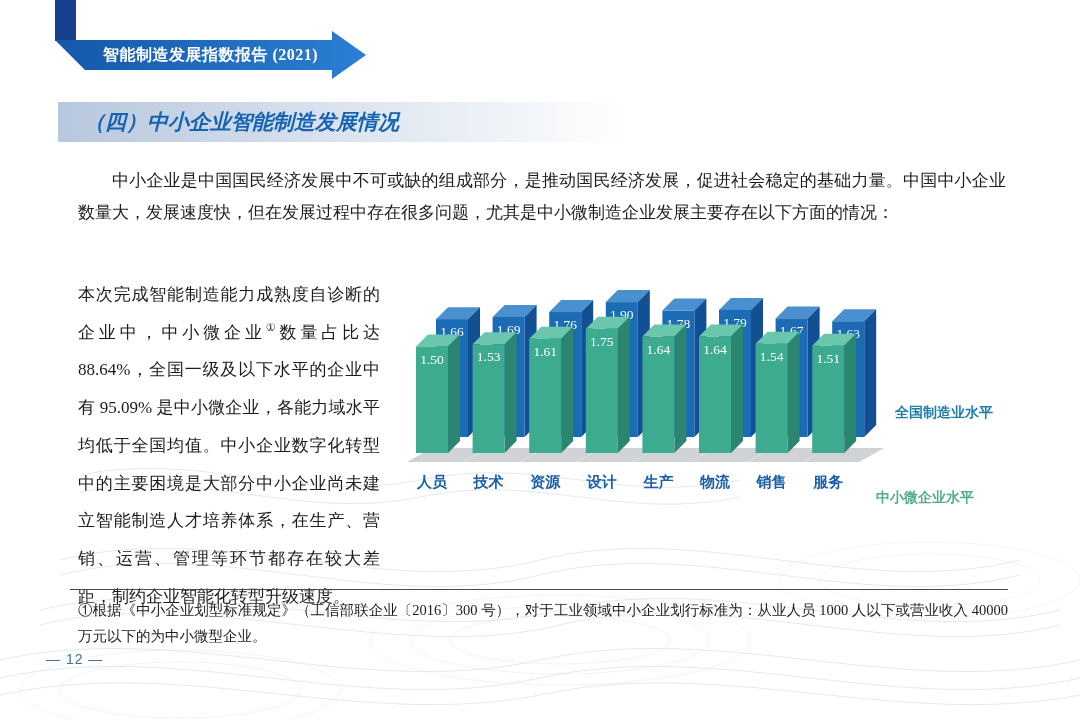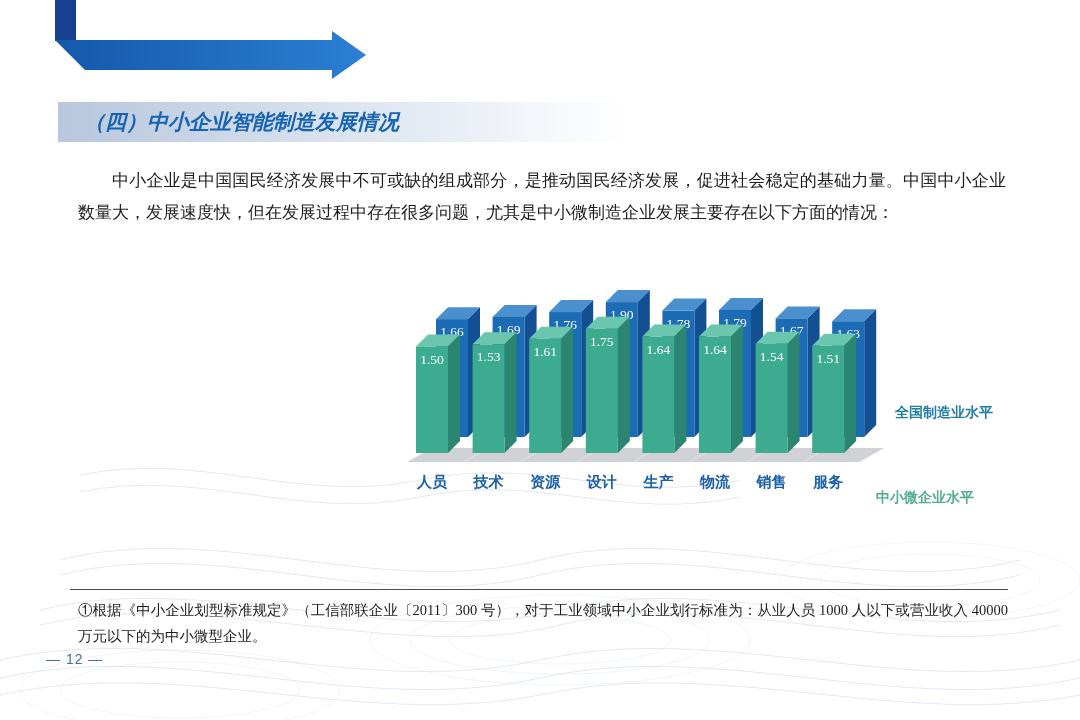--- a/index.html
+++ b/index.html
@@ -116,28 +116,32 @@
   <svg class="banner-svg" viewBox="0 0 400 90">
     <defs>
       <linearGradient id="bannerGrad" x1="0" y1="0" x2="1" y2="0">
         <stop offset="0" stop-color="#1458aa"></stop>
         <stop offset="1" stop-color="#2b7fd4"></stop>
       </linearGradient>
     </defs>
     <rect x="55" y="0" width="21" height="41" fill="#17418e"></rect>
     <polygon points="55,40 332,40 332,31 366,55 332,79 332,70 85,70" fill="url(#bannerGrad)"></polygon>
   </svg>
+  <div class="banner-title">智能制造发展指数报告 (2021)</div>
 
   <div class="section-heading">
     <span>（四）中小企业智能制造发展情况</span>
   </div>
 
   <p class="intro">中小企业是中国国民经济发展中不可或缺的组成部分，是推动国民经济发展，促进社会稳定的基础力量。中国中小企业数量大，发展速度快，但在发展过程中存在很多问题，尤其是中小微制造企业发展主要存在以下方面的情况：</p>
 
 
+  <div class="left-col">
+    <span class="para-indent">本次完成智能制造能力成熟度自诊断的企业中，中小微企业</span><sup>①</sup><span>数量占比达 88.64%，全国一级及以下水平的企业中有 95.09% 是中小微企业，各能力域水平均低于全国均值。中小企业数字化转型中的主要困境是大部分中小企业尚未建立智能制造人才培养体系，在生产、营销、运营、管理等环节都存在较大差距，制约企业智能化转型升级速度。</span>
+  </div>
 
   <svg id="chart-svg" class="chart-svg" viewBox="0 0 625 235">
       <polygon points="12,182 68,182 93,168 37,168" fill="#a9adb2" opacity="0.55"></polygon>
       <g>
         <polygon points="41,39.14 53,27.14 85,27.14 73,39.14" fill="#4a90cf"></polygon>
         <polygon points="73,39.14 85,27.14 85,145 73,157" fill="#134f93"></polygon>
         <rect x="41" y="39.14" width="32" height="117.86" fill="#1b6bb5"></rect>
         <text x="57" y="56.14" text-anchor="middle" class="val-label">1.66</text>
       </g>
       <g>
@@ -244,17 +248,17 @@
         <rect x="417.2" y="65.79" width="32" height="107.21" fill="#3dab90"></rect>
         <text x="433.2" y="82.79" text-anchor="middle" class="val-label">1.51</text>
       </g>
       <text x="433.2" y="207" text-anchor="middle" class="cat-label">服务</text>
     </svg>
   <div class="legend-item legend-national">全国制造业水平</div>
   <div class="legend-item legend-sme">中小微企业水平</div>
 
 
   <div class="divider"></div>
-  <p class="footnote">①根据《中小企业划型标准规定》（工信部联企业〔2011〕300 号），对于工业领域中小企业划行标准为：从业人员 1000 人以下或营业收入 40000 万元以下的为中小微型企业。</p>
+  <p class="footnote">①根据《中小企业划型标准规定》（工信部联企业〔2016〕300 号），对于工业领域中小企业划行标准为：从业人员 1000 人以下或营业收入 40000 万元以下的为中小微型企业。</p>
 
   <div class="page-number">— 12 —</div>
 
 </div>
 
 </body></html>

